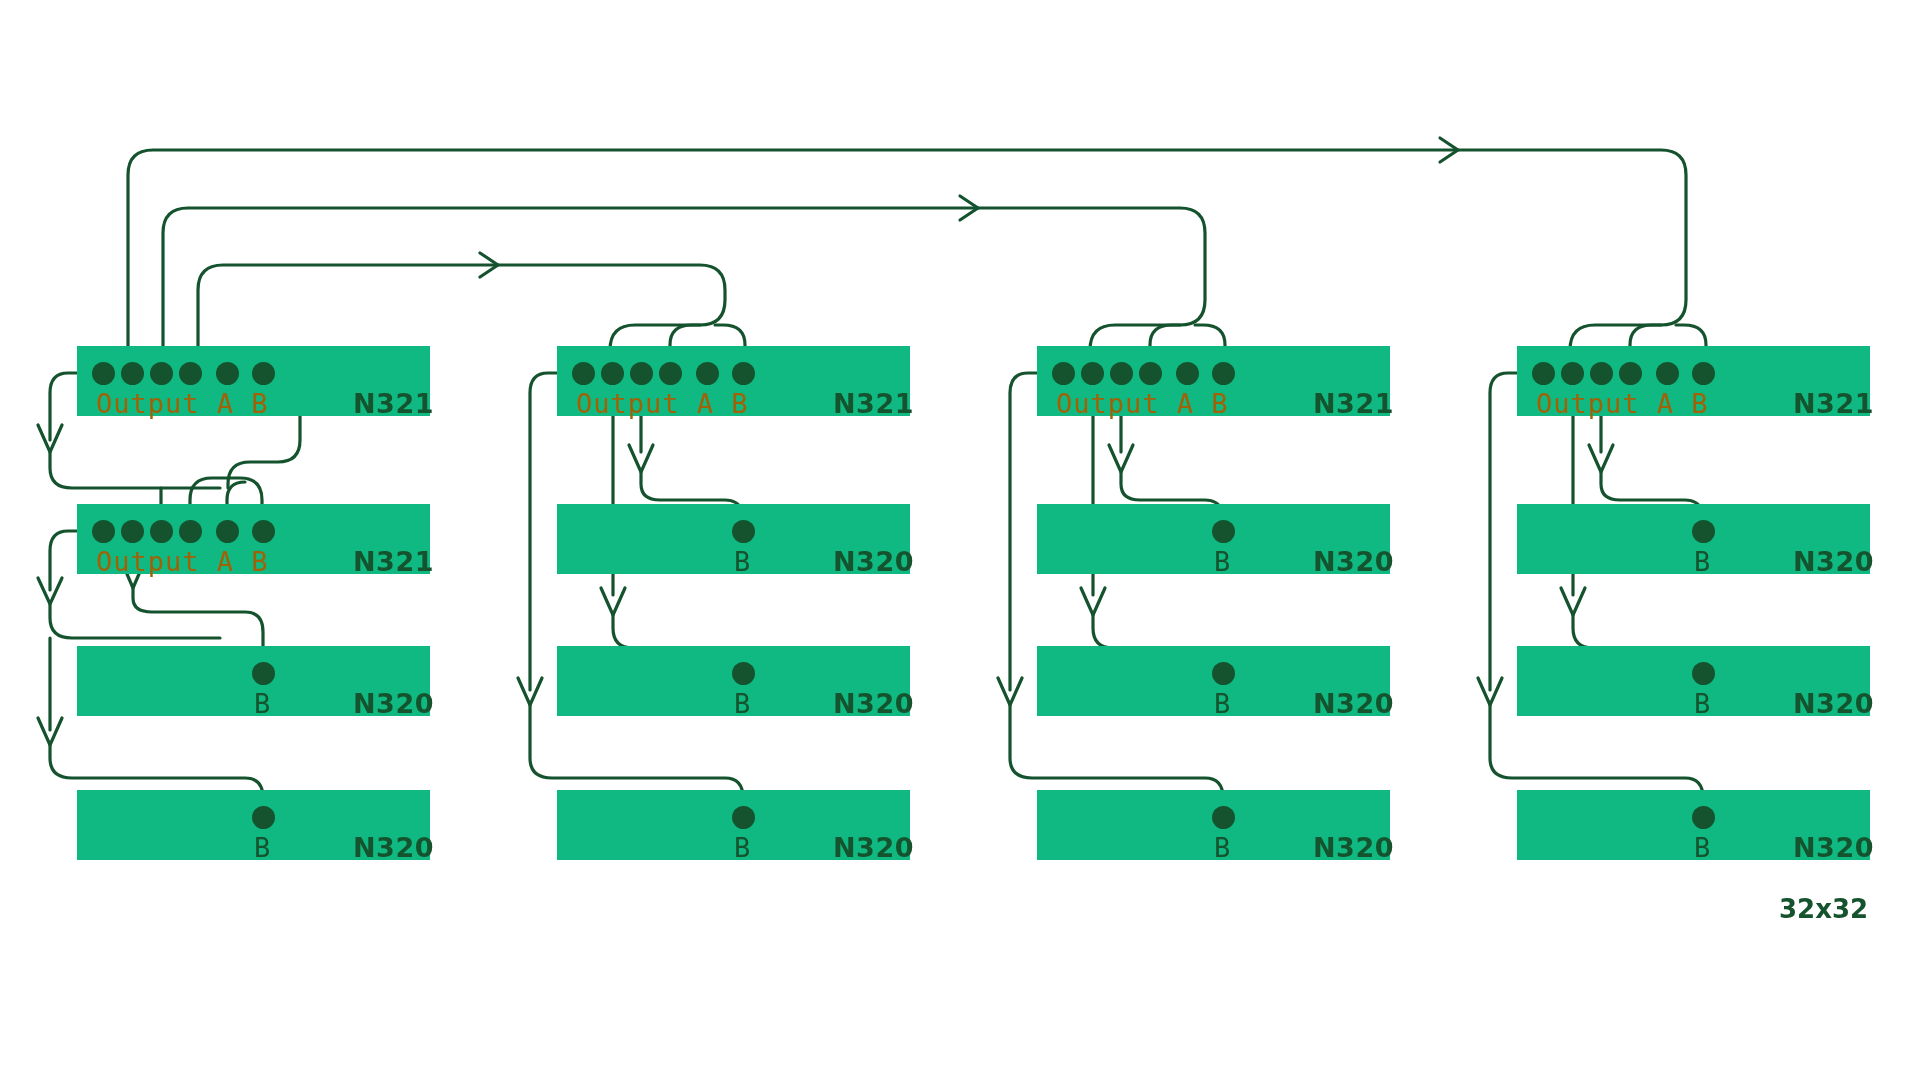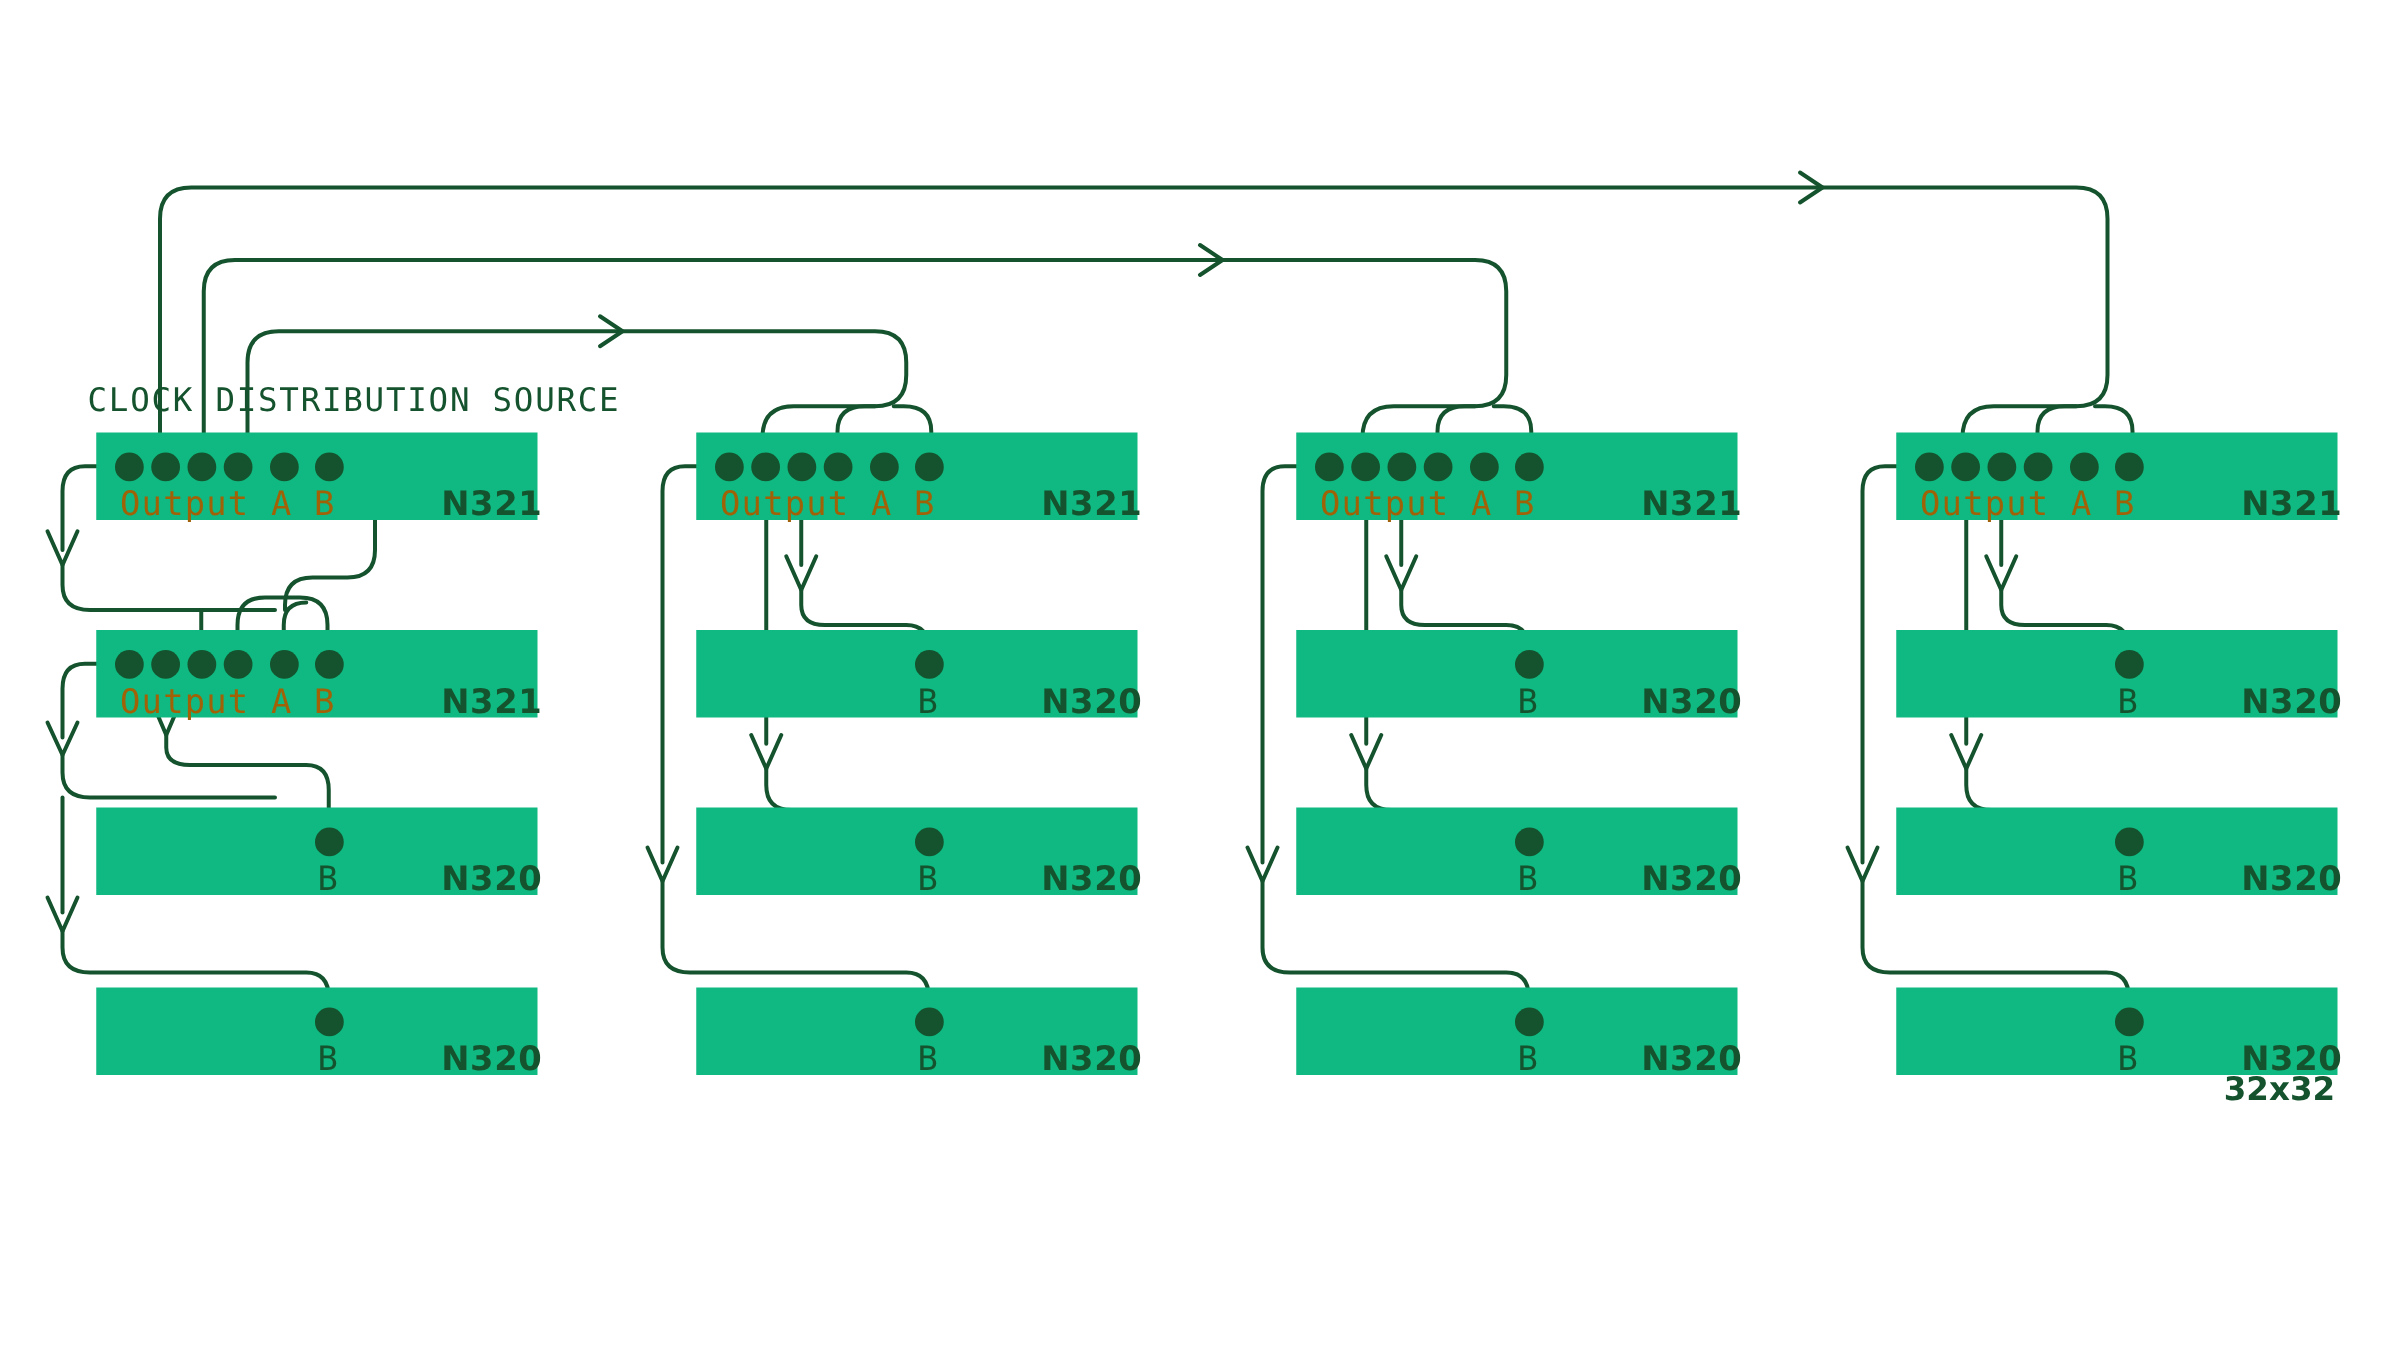--- a/index.html
+++ b/index.html
@@ -108,21 +108,20 @@
       <path d="M 1561 588 L 1573 615 L 1585 588"></path>
       <path d="M 1573 615 L 1573 628 Q 1573 648 1593 648 L 1685 648 Q 1703 648 1703 668 L 1703 672"></path>
 
       <path d="M 1601 373 L 1601 452"></path>
       <path d="M 1589 445 L 1601 472 L 1613 445"></path>
       <path d="M 1601 472 L 1601 484 Q 1601 500 1620 500 L 1685 500 Q 1703 500 1703 520 L 1703 530"></path>
 
     </g>
   </svg>
 
-  <div class="title" style="left:70px;top:306px;">CLOCK DISTRIBUTION SOURCE</div>
 
   <div class="unit" style="left:77px;top:346px;width:353px;height:70px;"></div>
   <div class="port-row-label" style="left:96px;top:388px;">Output A B</div>
   <div class="unit-name" style="left:353px;top:388px;">N321</div>
   <div class="pin" style="left:92px;top:362px;"></div>
   <div class="pin" style="left:121px;top:362px;"></div>
   <div class="pin" style="left:150px;top:362px;"></div>
   <div class="pin" style="left:179px;top:362px;"></div>
   <div class="pin" style="left:216px;top:362px;"></div>
   <div class="pin" style="left:252px;top:362px;"></div>
@@ -215,15 +214,15 @@
   <div class="unit" style="left:1517px;top:646px;width:353px;height:70px;"></div>
   <div class="unit-name" style="left:1793px;top:688px;">N320</div>
   <div class="pin" style="left:1692px;top:662px;"></div>
   <div class="b-label" style="left:1694px;top:688px;">B</div>
 
   <div class="unit" style="left:1517px;top:790px;width:353px;height:70px;"></div>
   <div class="unit-name" style="left:1793px;top:832px;">N320</div>
   <div class="pin" style="left:1692px;top:806px;"></div>
   <div class="b-label" style="left:1694px;top:832px;">B</div>
 
-  <div class="footnote" style="left:1779px;top:857px;">32x32</div>
+  <div class="footnote" style="left:1779px;top:894px;">32x32</div>
 
 </div>
 
 </body></html>

